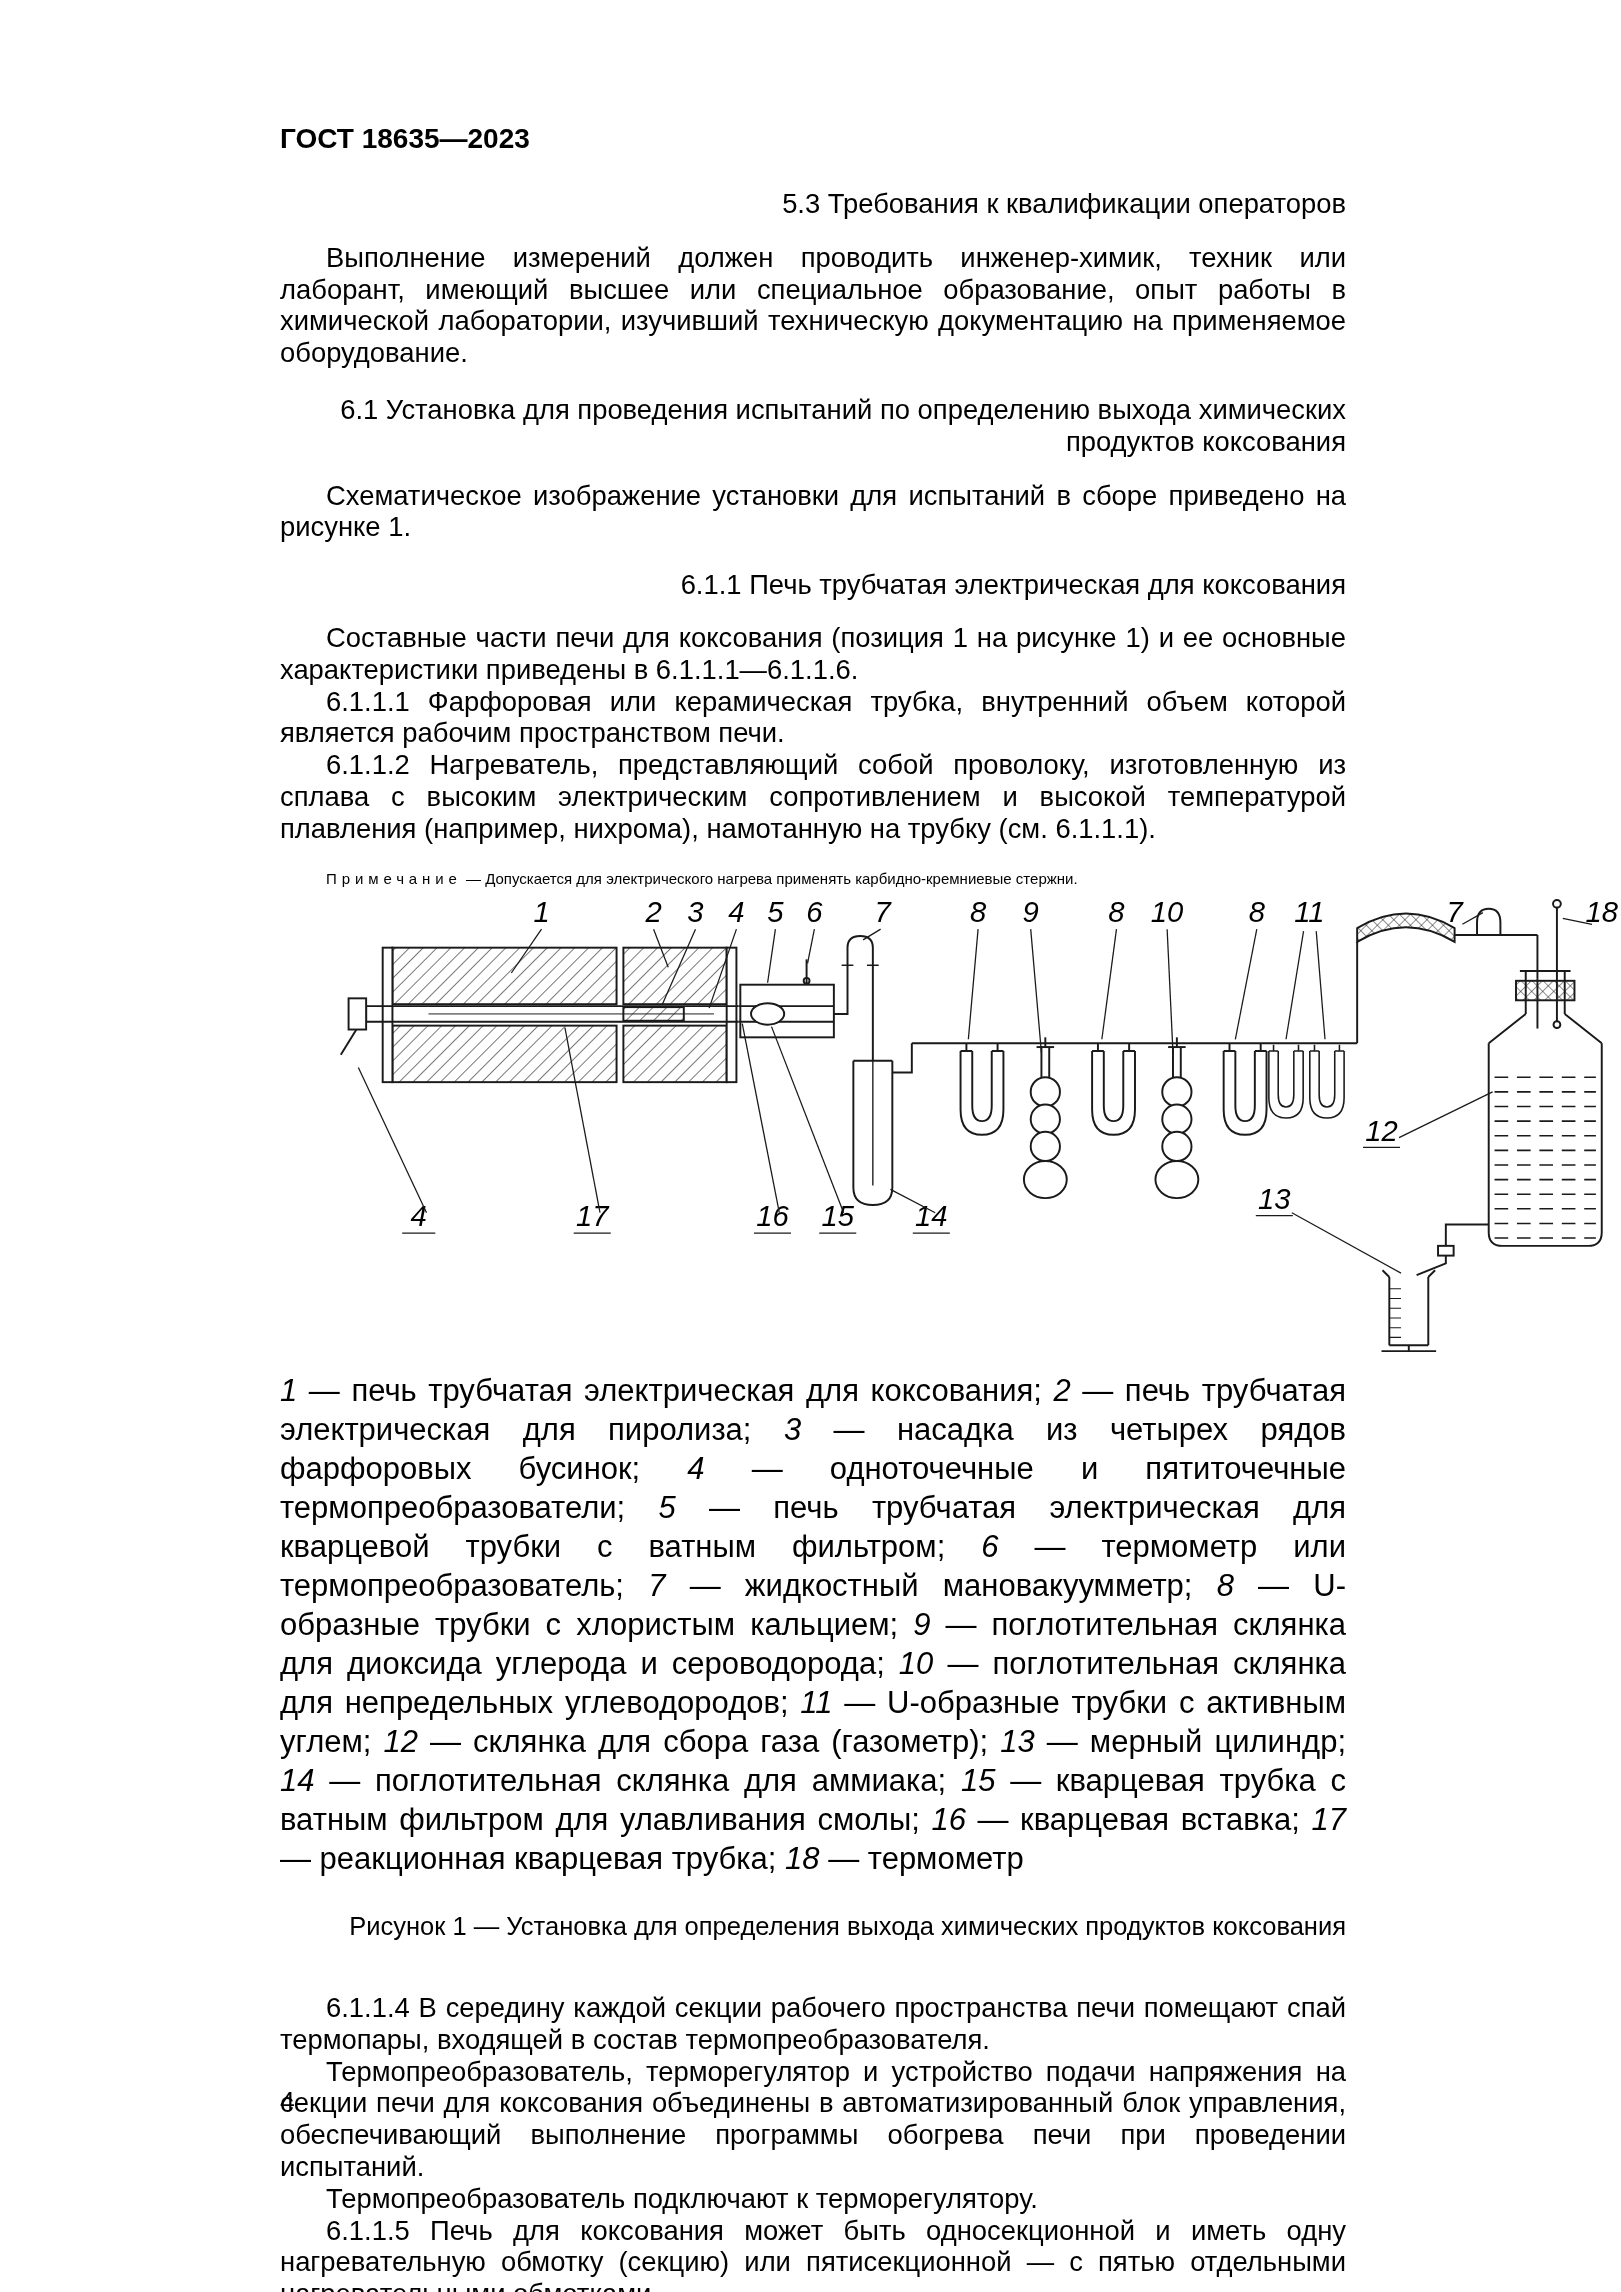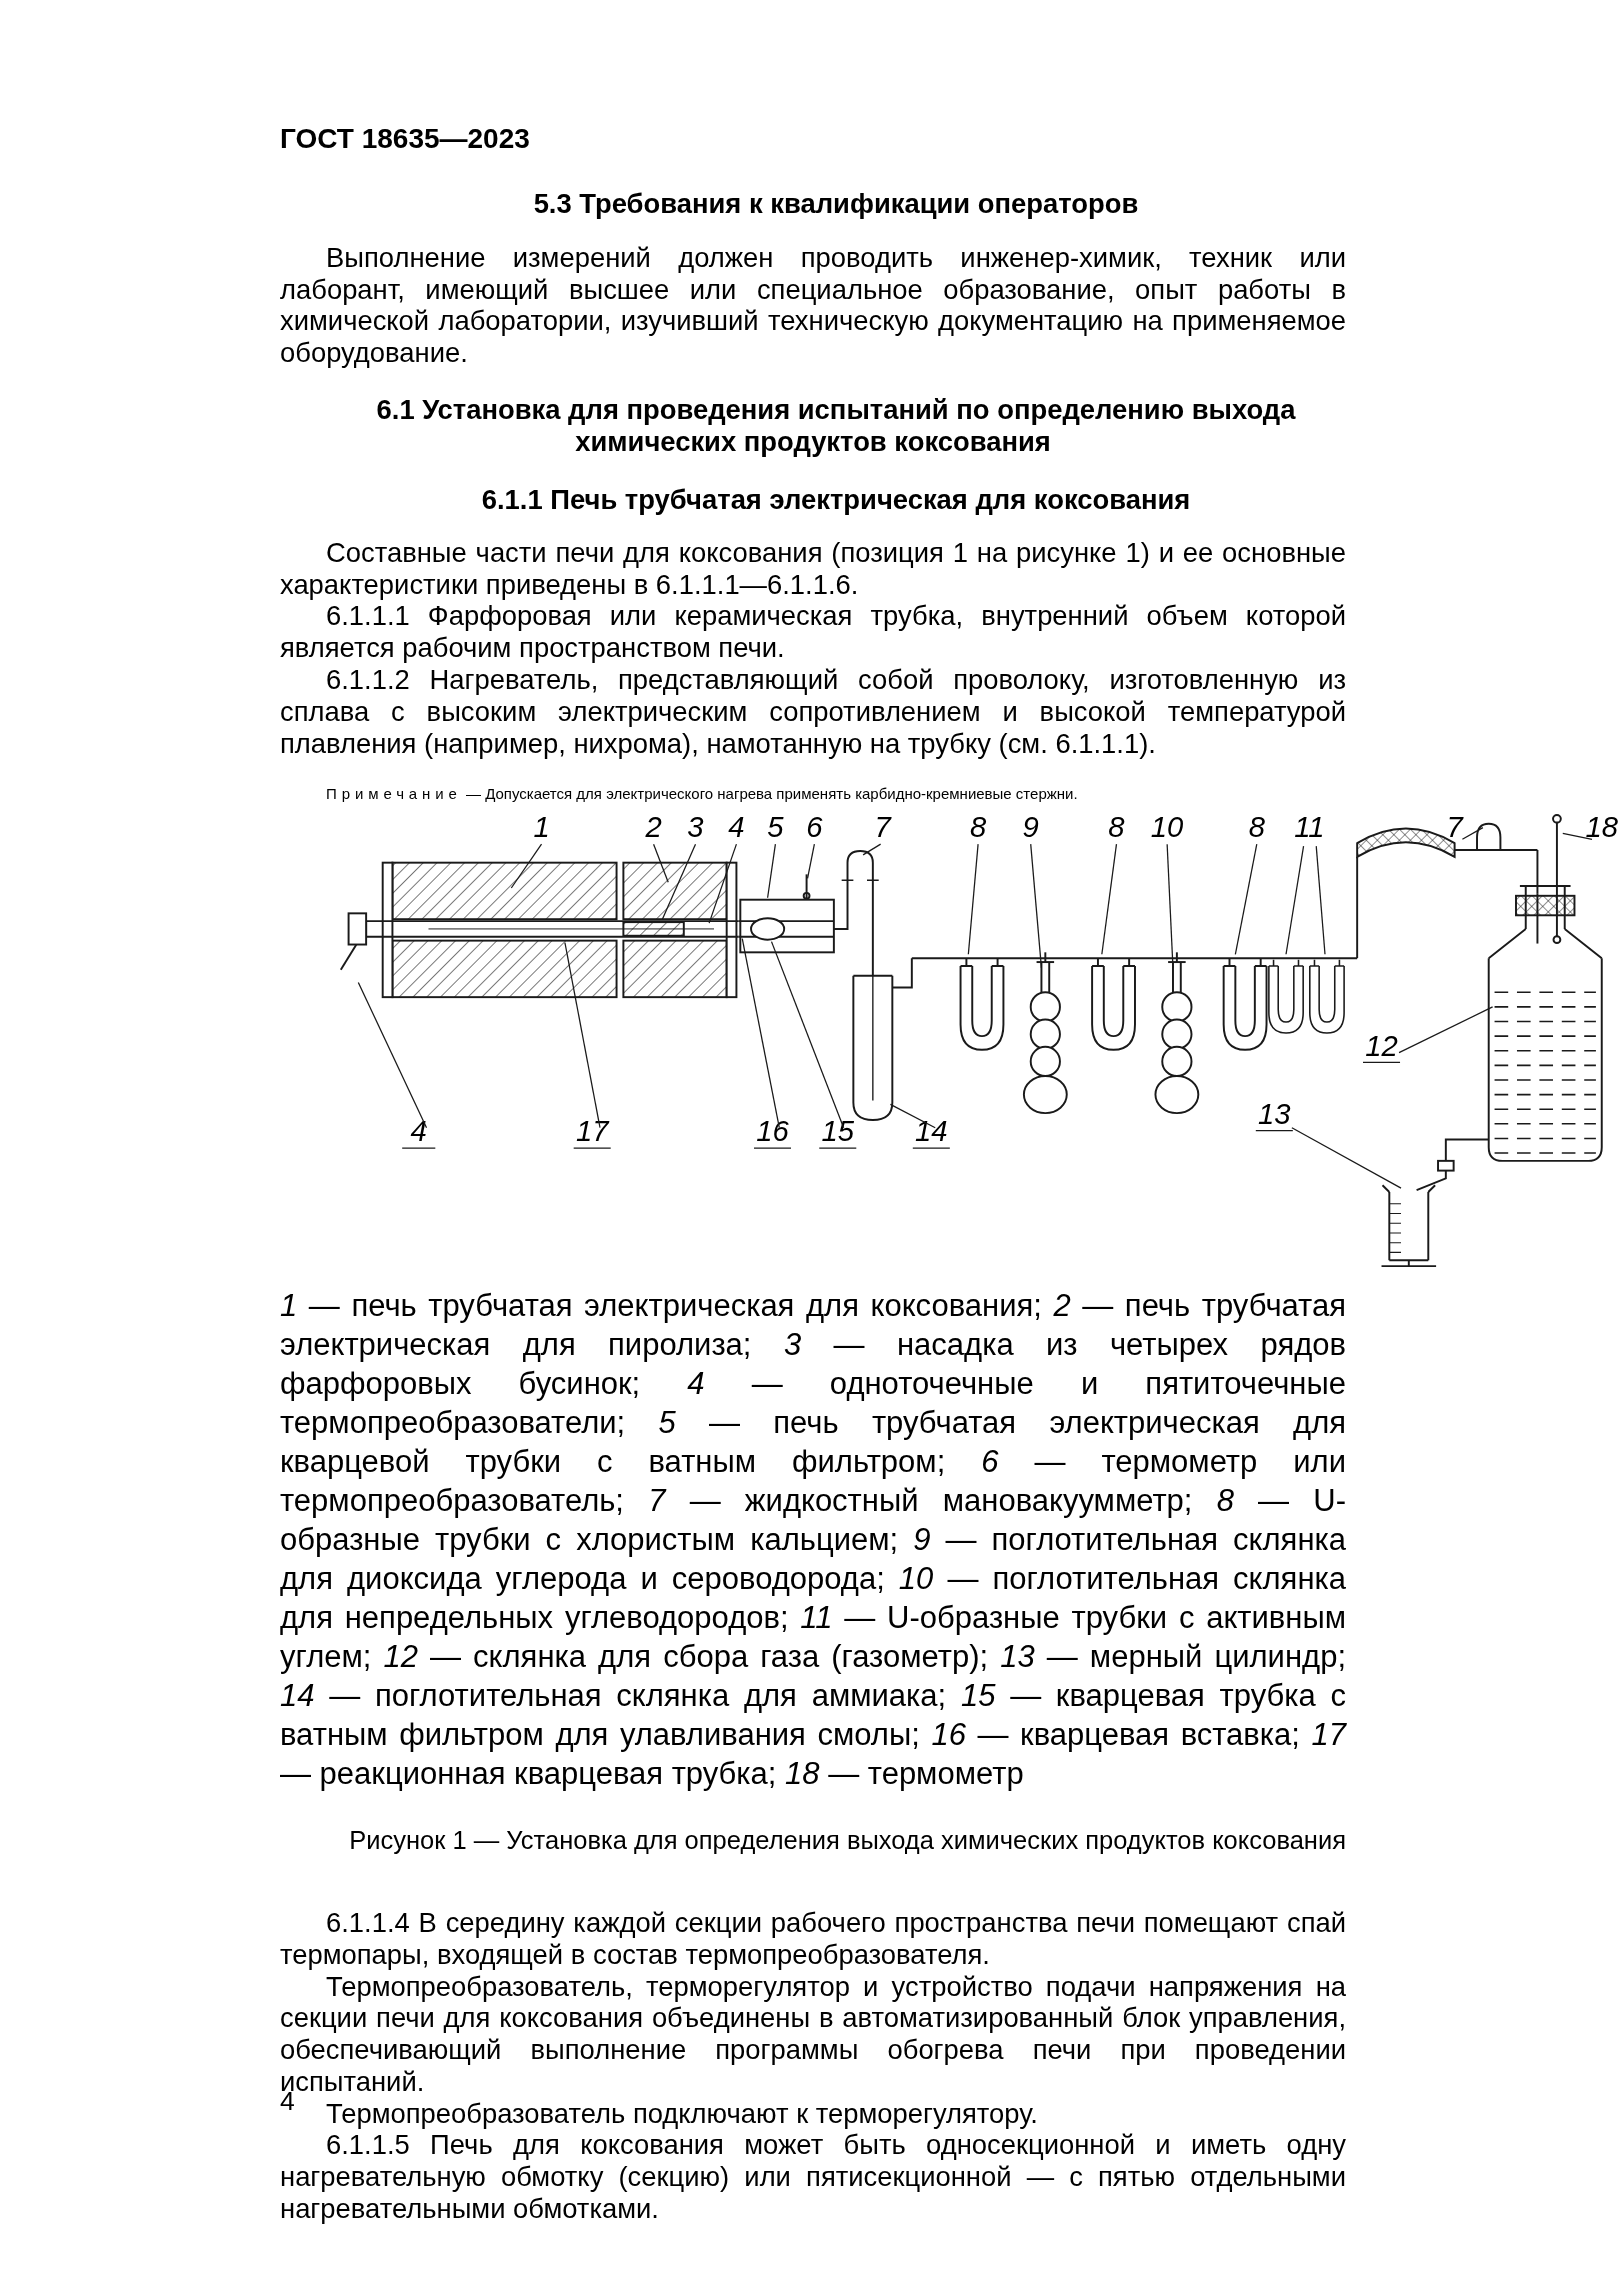--- a/index.html
+++ b/index.html
@@ -11,21 +11,21 @@
     background:#ffffff;
     box-sizing:border-box;
     padding:123px 125px 0 130px;
     font-family:"Liberation Sans", sans-serif;
     font-size:27.4px;
     line-height:1.16;
     color:#000;
   }
   .doc-header { font-weight:bold; font-size:28px; margin:0 0 33px 0; }
   p { margin:0; text-indent:46px; text-align:justify; }
-  .h3 { font-weight:bold; text-indent:46px; margin:25.5px 0 21.6px 0; text-align:center; }
+  .h3 { font-weight:normal; text-indent:46px; margin:25.5px 0 21.6px 0; text-align:right; }
   .h-chapter { font-weight:bold; font-size:32px; text-indent:46px; margin:47px 0 39px 0; }
   .note { font-size:15px; margin:25.5px 0 9.8px 0; text-indent:46px; text-align:justify; }
   .note-label { letter-spacing:4.9px; }
   .figure-wrap { margin:5.9px 0 0 0; }
   svg { display:block; }
   svg text {
     font-family:"Liberation Sans", sans-serif;
     font-style:italic;
     font-size:30px;
     fill:#000;
@@ -42,20 +42,21 @@
 
 <div class="page">
 
   <div class="doc-header">ГОСТ 18635—2023</div>
 
   <div class="h3">5.3 Требования к квалификации операторов</div>
   <p>Выполнение измерений должен проводить инженер-химик, техник или лаборант, имеющий высшее или специальное образование, опыт работы в химической лаборатории, изучивший техническую документацию на применяемое оборудование.</p>
 
 
   <div class="h3">6.1 Установка для проведения испытаний по определению выхода химических продуктов коксования</div>
+  <p>Схематическое изображение установки для испытаний в сборе приведено на рисунке 1.</p>
 
   <div class="h3">6.1.1 Печь трубчатая электрическая для коксования</div>
   <p>Составные части печи для коксования (позиция 1 на рисунке 1) и ее основные характеристики приведены в 6.1.1.1—6.1.1.6.</p>
   <p>6.1.1.1 Фарфоровая или керамическая трубка, внутренний объем которой является рабочим пространством печи.</p>
   <p>6.1.1.2 Нагреватель, представляющий собой проволоку, изготовленную из сплава с высоким электрическим сопротивлением и высокой температурой плавления (например, нихрома), намотанную на трубку (см. 6.1.1.1).</p>
 
   <p class="note"><span class="note-label">Примечание</span> <span>— Допускается для электрического нагрева применять карбидно-кремниевые стержни.</span></p>
 
   <div class="figure-wrap">
     <svg viewBox="0 0 1400 470" width="1365" height="458" xmlns="http://www.w3.org/2000/svg" style="font-size:28px">

